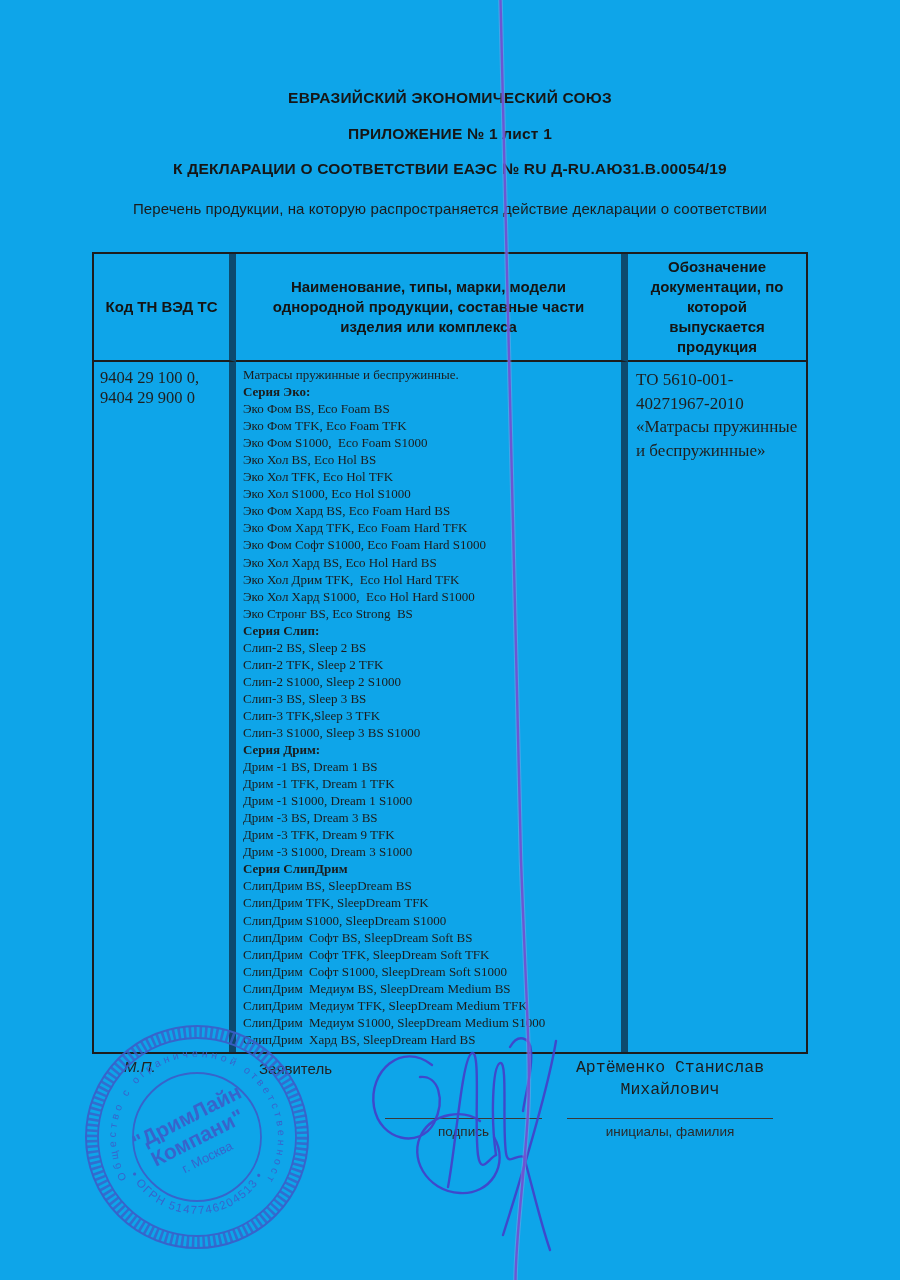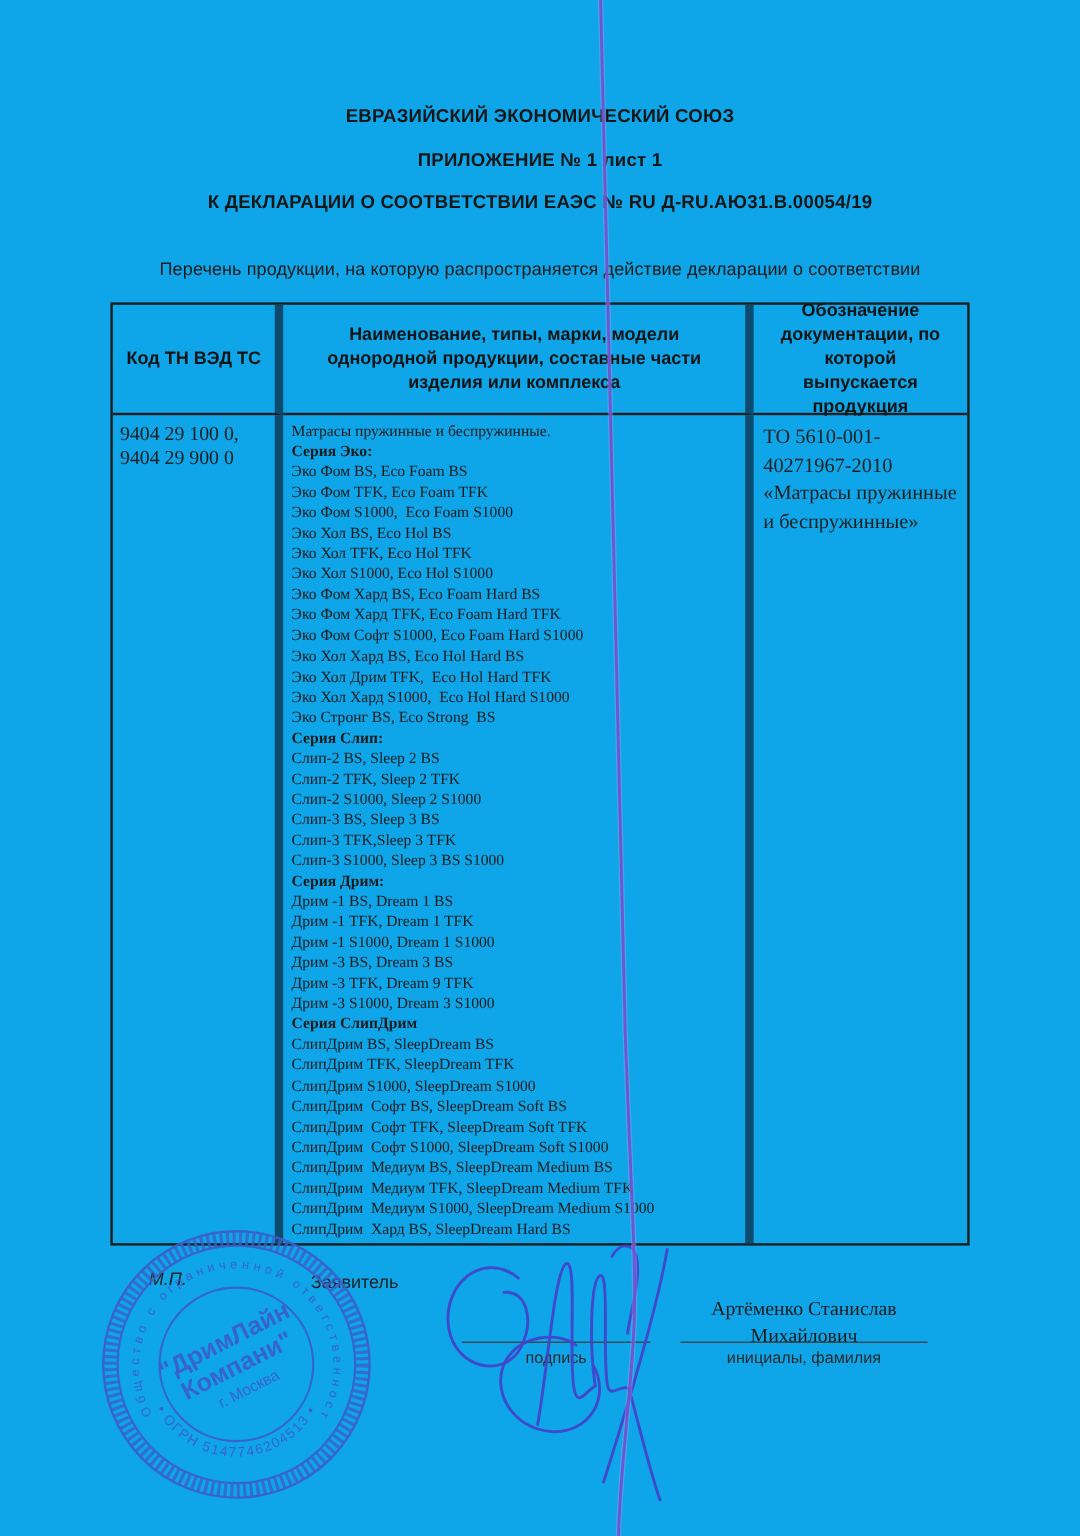--- a/index.html
+++ b/index.html
@@ -16,21 +16,21 @@
   
   .tbl{
     position:absolute;left:92px;top:252px;width:712px;
     border:2px solid #1d1d1d;display:grid;
     grid-template-columns:142px 392px 178px;
     background:transparent;
   }
   .cell{border-right:7px solid #0c4a6e;box-sizing:border-box;}
   .cell.last{border-right:none;}
   .hcell{
-    border-bottom:2px solid #1d1d1d;height:92px;
+    border-bottom:2px solid #1d1d1d;height:108px;
     display:flex;align-items:center;justify-content:center;
     font-weight:bold;font-size:15px;line-height:20px;text-align:center;
     white-space:pre-line;padding:2px 4px;color:#141414;
   }
   .bcell{min-height:688px;vertical-align:top;}
   .code-cell{padding:6px 6px;font-family:"Liberation Serif",serif;font-size:16.5px;line-height:20px;white-space:pre-line;}
   .prod-cell{padding:4px 7px;}
   .pl{font-family:"Liberation Serif",serif;font-size:13px;line-height:17.05px;white-space:pre-wrap;color:#1c1c1c;}
   .pl.b{font-weight:bold;}
   .doc-cell{padding:6px 8px;font-family:"Liberation Serif",serif;font-size:17px;line-height:23.5px;white-space:pre-line;}
@@ -50,21 +50,21 @@
   .penhalo{stroke:var(--penhalo);fill:none;}
 </style>
 </head>
 <body>
 
 <div class="page">
 
   <div class="abs ctr h-line" style="top:89px;">ЕВРАЗИЙСКИЙ ЭКОНОМИЧЕСКИЙ СОЮЗ</div>
   <div class="abs ctr h-line" style="top:125px;">ПРИЛОЖЕНИЕ № 1 лист 1</div>
   <div class="abs ctr h-line" style="top:160px;">К ДЕКЛАРАЦИИ О СООТВЕТСТВИИ ЕАЭС № RU Д-RU.АЮ31.В.00054/19</div>
-  <div class="abs ctr sub-line" style="top:216px;">Перечень продукции, на которую распространяется действие декларации о соответствии</div>
+  <div class="abs ctr sub-line" style="top:200px;">Перечень продукции, на которую распространяется действие декларации о соответствии</div>
 
   <div class="tbl">
     <div class="cell hcell">Код ТН ВЭД ТС</div>
     <div class="cell hcell">Наименование, типы, марки, модели
 однородной продукции, составные части
 изделия или комплекса</div>
     <div class="cell last hcell">Обозначение
 документации, по
 которой
 выпускается
@@ -121,21 +121,21 @@
 «Матрасы пружинные
 и беспружинные»</div>
   </div>
 
   <div class="abs foot-sans" style="left:124px;top:1058px;font-style:italic;">М.П.</div>
   <div class="abs foot-sans" style="left:259px;top:1060px;">Заявитель</div>
 
   <div class="abs sig-line" style="left:385px;top:1118px;width:157px;"></div>
   <div class="abs caption" style="left:385px;top:1124px;width:157px;">подпись</div>
 
-  <div class="abs name" style="left:565px;top:1080px;width:210px;">Артёменко Станислав
+  <div class="abs name" style="left:565px;top:1057px;width:210px;font-family:Liberation Mono, monospace;">Артёменко Станислав
 Михайлович</div>
   <div class="abs sig-line" style="left:567px;top:1118px;width:206px;"></div>
   <div class="abs caption" style="left:567px;top:1124px;width:206px;">инициалы, фамилия</div>
 
   <svg style="left:82px;top:1022px;" width="232" height="232" viewBox="0 0 232 232" opacity="0.92">
     <g>
       <circle class="stampstroke" cx="115" cy="115" r="111" stroke-width="2"></circle>
       <circle class="stampstroke" cx="115" cy="115" r="105" stroke-width="11" stroke-dasharray="2.6 2.8" opacity="0.85"></circle>
       <circle class="stampstroke" cx="115" cy="115" r="99" stroke-width="1.8"></circle>
       <circle class="stampstroke" cx="115" cy="115" r="64" stroke-width="1.8"></circle>

